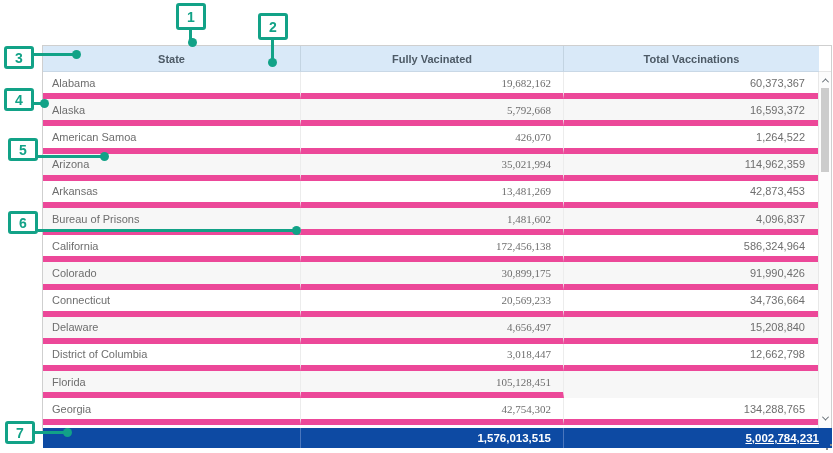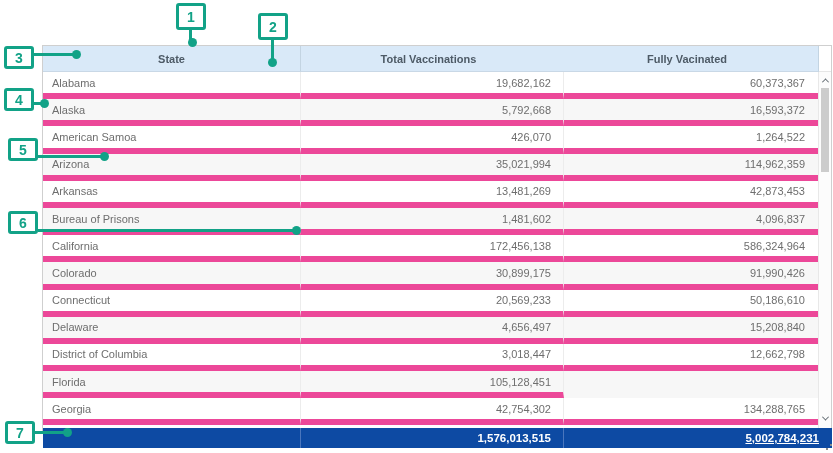--- a/index.html
+++ b/index.html
@@ -19,21 +19,21 @@
   .th.c1{width:263px;border-right:1px solid #c3d4e2;}
   .th.c2{width:255px;}
   .head-corner{width:12px;background:#ffffff;border-bottom:1px solid #e6e6e6;}
 
   .tbody{position:absolute;left:0;top:26px;width:788px;height:356px;background:#fff;}
   .row{display:flex;width:775px;height:27.2px;background:#ffffff;box-sizing:border-box;}
   .row:nth-child(even){background:#f7f7f7;}
   .td{display:flex;align-items:center;box-sizing:border-box;font-size:11px;color:#6e6e6e;
       border-bottom:6px solid #ec4899;}
   .td.c0{width:258px;padding-left:9px;border-right:1px solid #ececec;}
-  .td.c1{width:263px;justify-content:flex-end;padding-right:12px;border-right:1px solid #ececec;}
+  .td.c1{width:263px;justify-content:flex-end;padding-right:12px;border-right:1px solid #ececec;font-family:Liberation Serif, serif;}
   .td.c2{width:254px;justify-content:flex-end;padding-right:13px;}
   .row-sliver{width:775px;height:2.4px;background:#fff;}
 
   
   .vscroll{position:absolute;right:0;top:0;width:13px;height:356px;background:#fcfcfc;
            border-left:1px solid #e8e8e8;box-sizing:border-box;}
   .sbtn{position:absolute;left:0;width:12px;height:12px;display:flex;align-items:center;justify-content:center;}
   .sbtn.up{top:2px;}
   .sbtn.down{bottom:4px;}
   .chev{width:5px;height:5px;border-left:1.6px solid #5e676e;border-top:1.6px solid #5e676e;box-sizing:border-box;}
@@ -63,22 +63,22 @@
 </style>
 </head>
 <body>
 
 <div class="screen">
 
   <div class="table">
 
     <div class="thead">
       <div class="th c0">State</div>
+      <div class="th c1">Fully Vacinated</div>
       <div class="th c2">Total Vaccinations</div>
-      <div class="th c1">Fully Vacinated</div>
       <div class="head-corner"></div>
     </div>
 
     <div class="tbody">
       <div class="row">
         <div class="td c0">Alabama</div>
         <div class="td c1">19,682,162</div>
         <div class="td c2">60,373,367</div>
       </div>
       <div class="row">
@@ -112,21 +112,21 @@
         <div class="td c2">586,324,964</div>
       </div>
       <div class="row">
         <div class="td c0">Colorado</div>
         <div class="td c1">30,899,175</div>
         <div class="td c2">91,990,426</div>
       </div>
       <div class="row">
         <div class="td c0">Connecticut</div>
         <div class="td c1">20,569,233</div>
-        <div class="td c2">50,186,610</div>
+        <div class="td c2">34,736,664</div>
       </div>
       <div class="row">
         <div class="td c0">Delaware</div>
         <div class="td c1">4,656,497</div>
         <div class="td c2">15,208,840</div>
       </div>
       <div class="row">
         <div class="td c0">District of Columbia</div>
         <div class="td c1">3,018,447</div>
         <div class="td c2">12,662,798</div>

